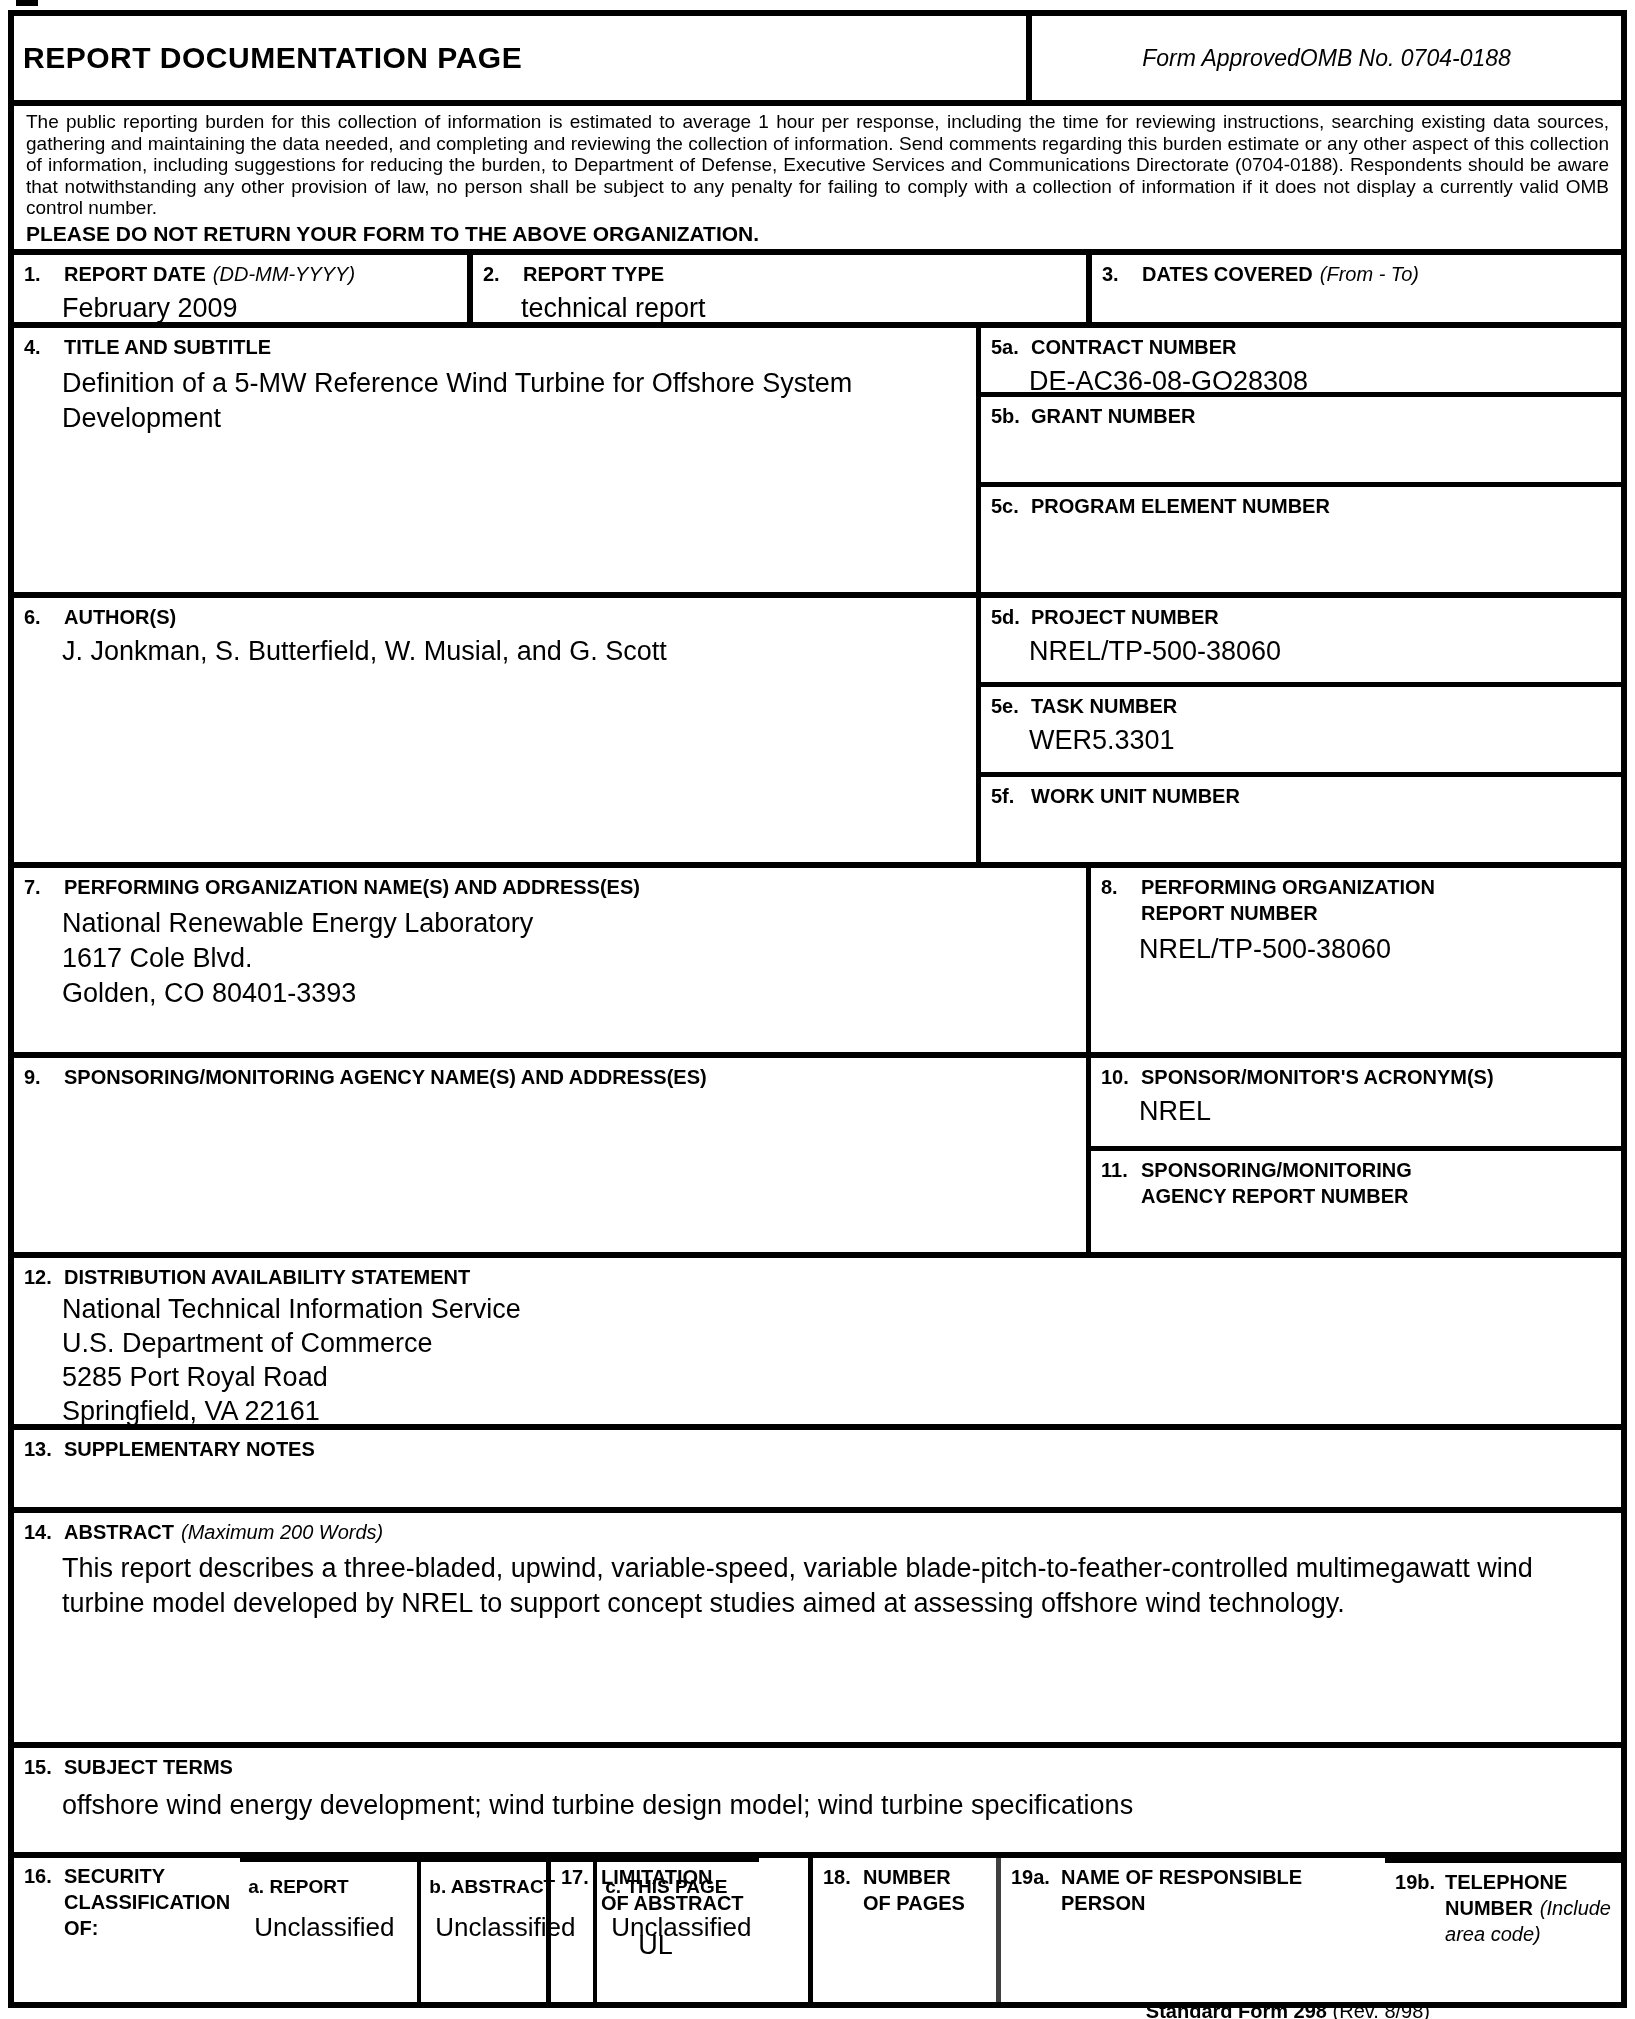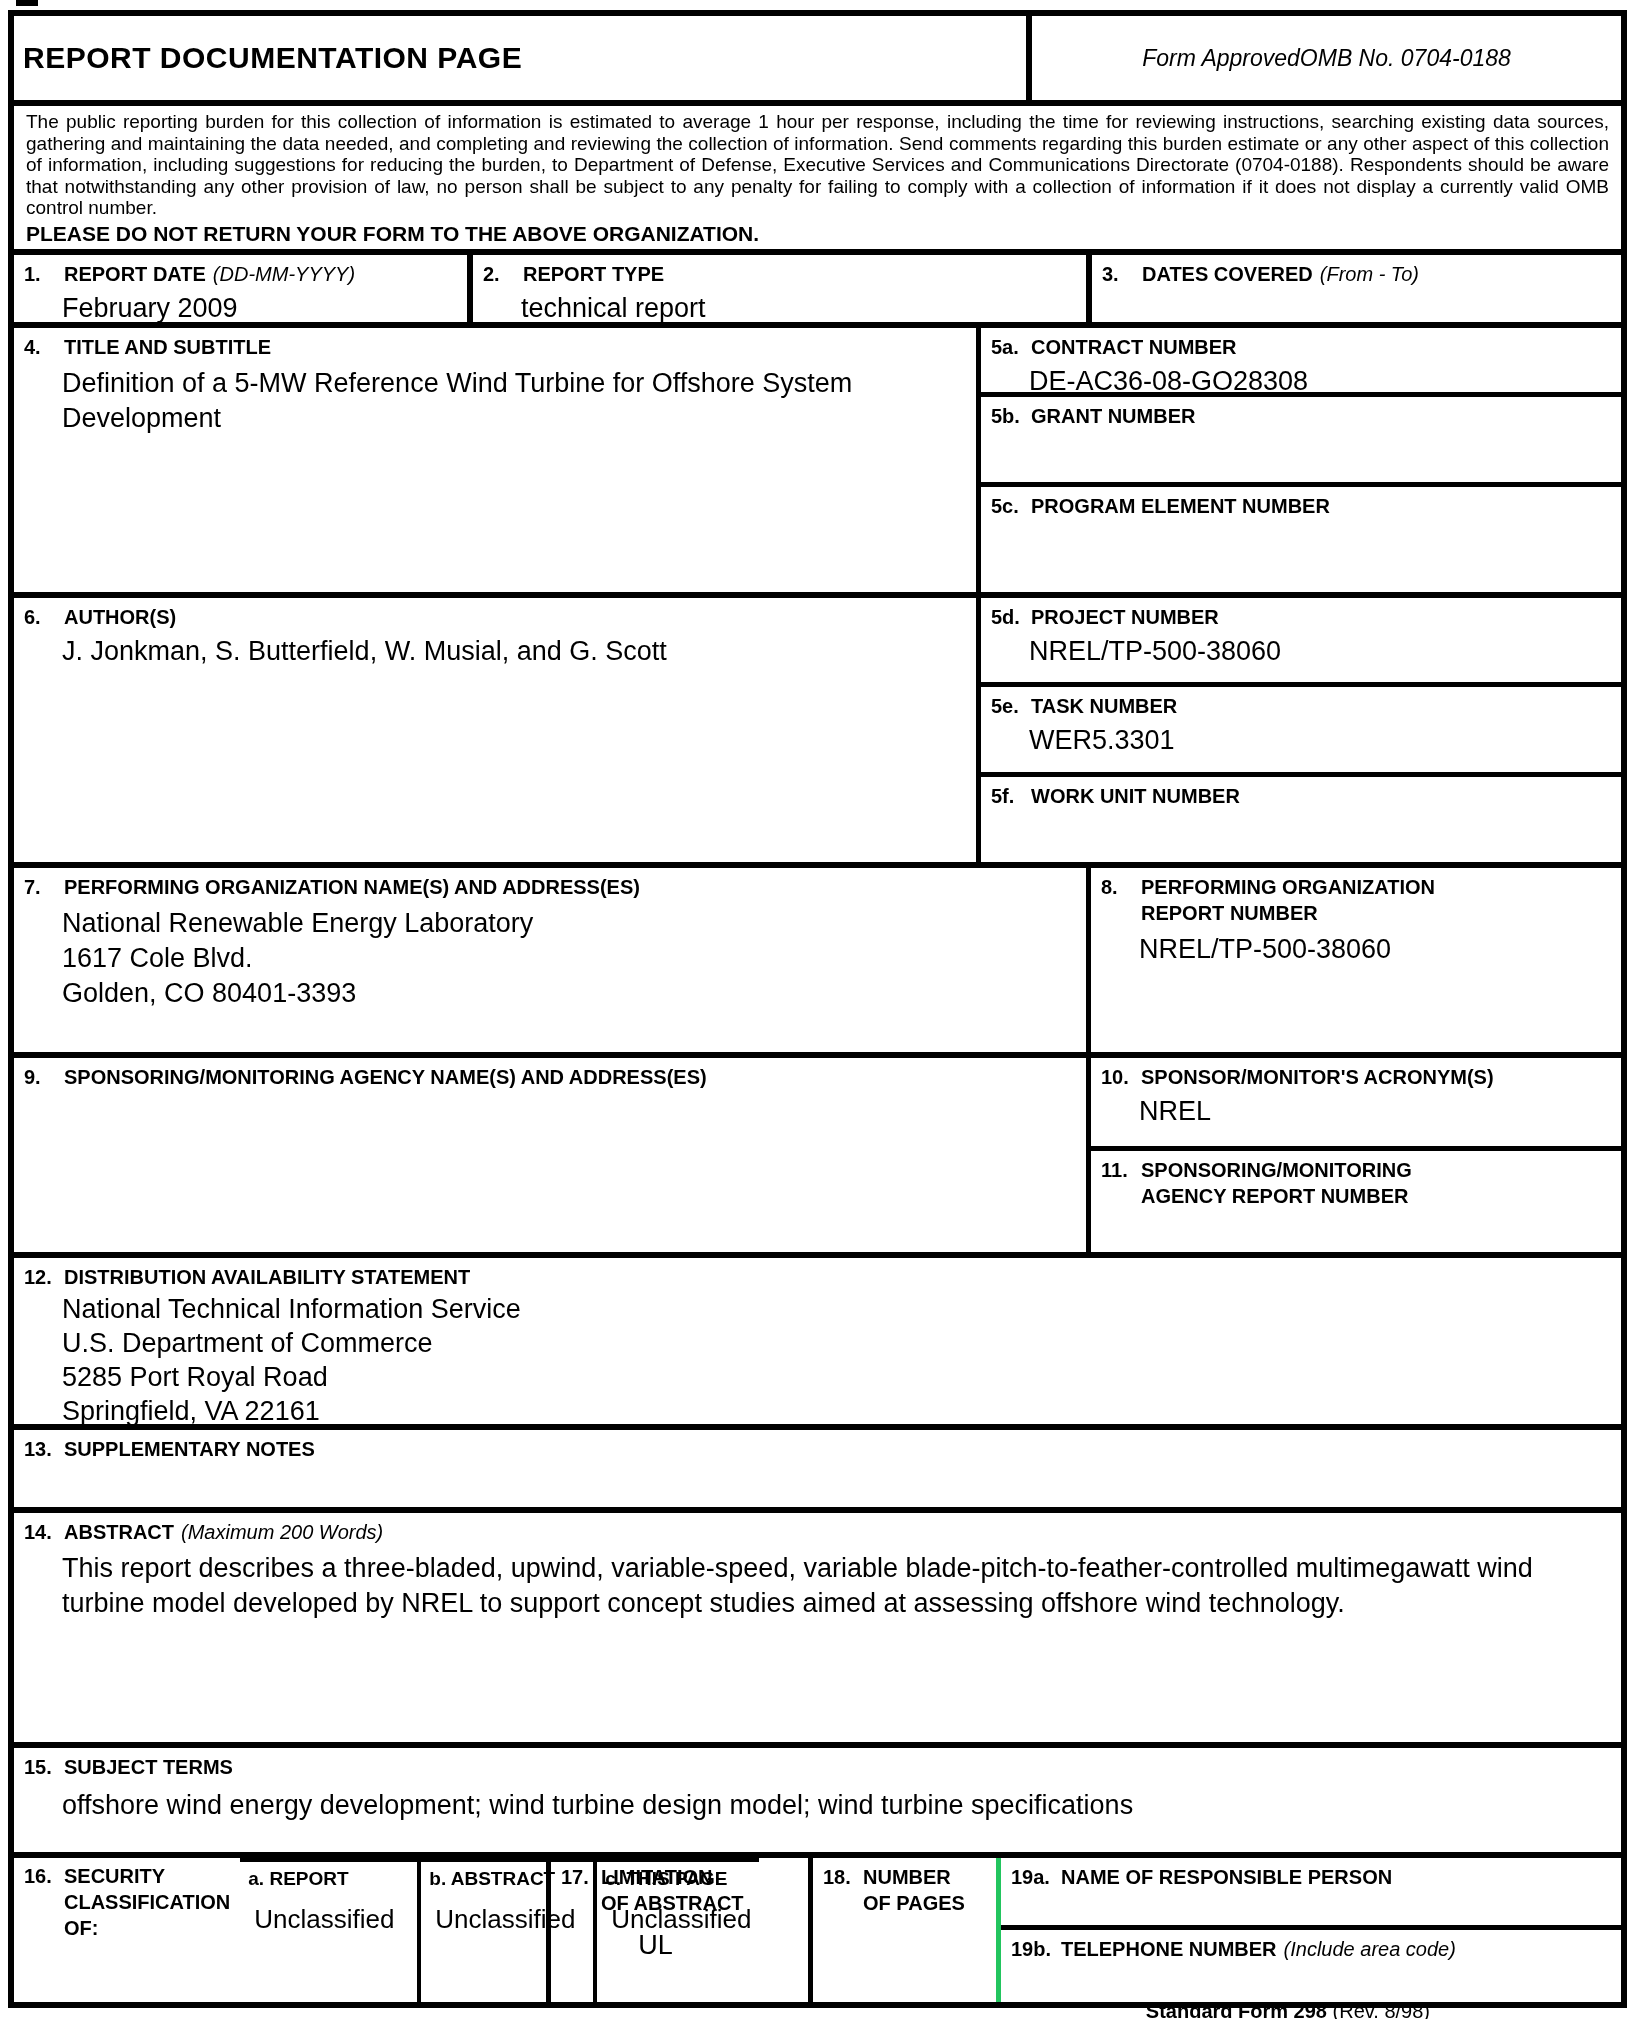--- a/index.html
+++ b/index.html
@@ -80,25 +80,25 @@
 
   
   .r10 { height: 150px; }
   .col-16 { width: 532px; display: flex; flex-direction: row; }
   .h16 { height: 37px; padding: 5px 10px; }
   .subrow { flex: 1; border-top: 4px solid #000; display: flex; }
   .subcell { padding: 6px 8px; }
   .sc-a { width: 177px; }
   .sc-b { width: 176px; border-left: 4px solid #000; }
   .sc-c { flex: 1; border-left: 4px solid #000; }
-  .sublbl { font-weight: bold; font-size: 19px; }
+  .sublbl { font-weight: bold; font-size: 19px; margin-top: 8px; }
   .subval { font-size: 26px; margin-top: 14px; padding-left: 6px; }
   .c-17 { width: 214px; border-left: 5px solid #000; }
   .c-18 { width: 188px; border-left: 5px solid #000; margin-left: 48px; }
-  .col-19 { flex: 1; border-left: 5px solid #22c55e; display: flex; flex-direction: column; }
+  .col-19 { flex: 1; border-left: 5px solid #404040; display: flex; }
   .c-19a { height: 67px; }
   .c-19b { flex: 1; border-top: 5px solid #000; }
   .val-center { text-align: center; padding-left: 0; margin-top: 12px; }
 
   
   .footer {
     position: absolute; top: 2000px; right: 205px;
     font-size: 20px; white-space: nowrap;
   }
   .footer b { font-weight: bold; }

